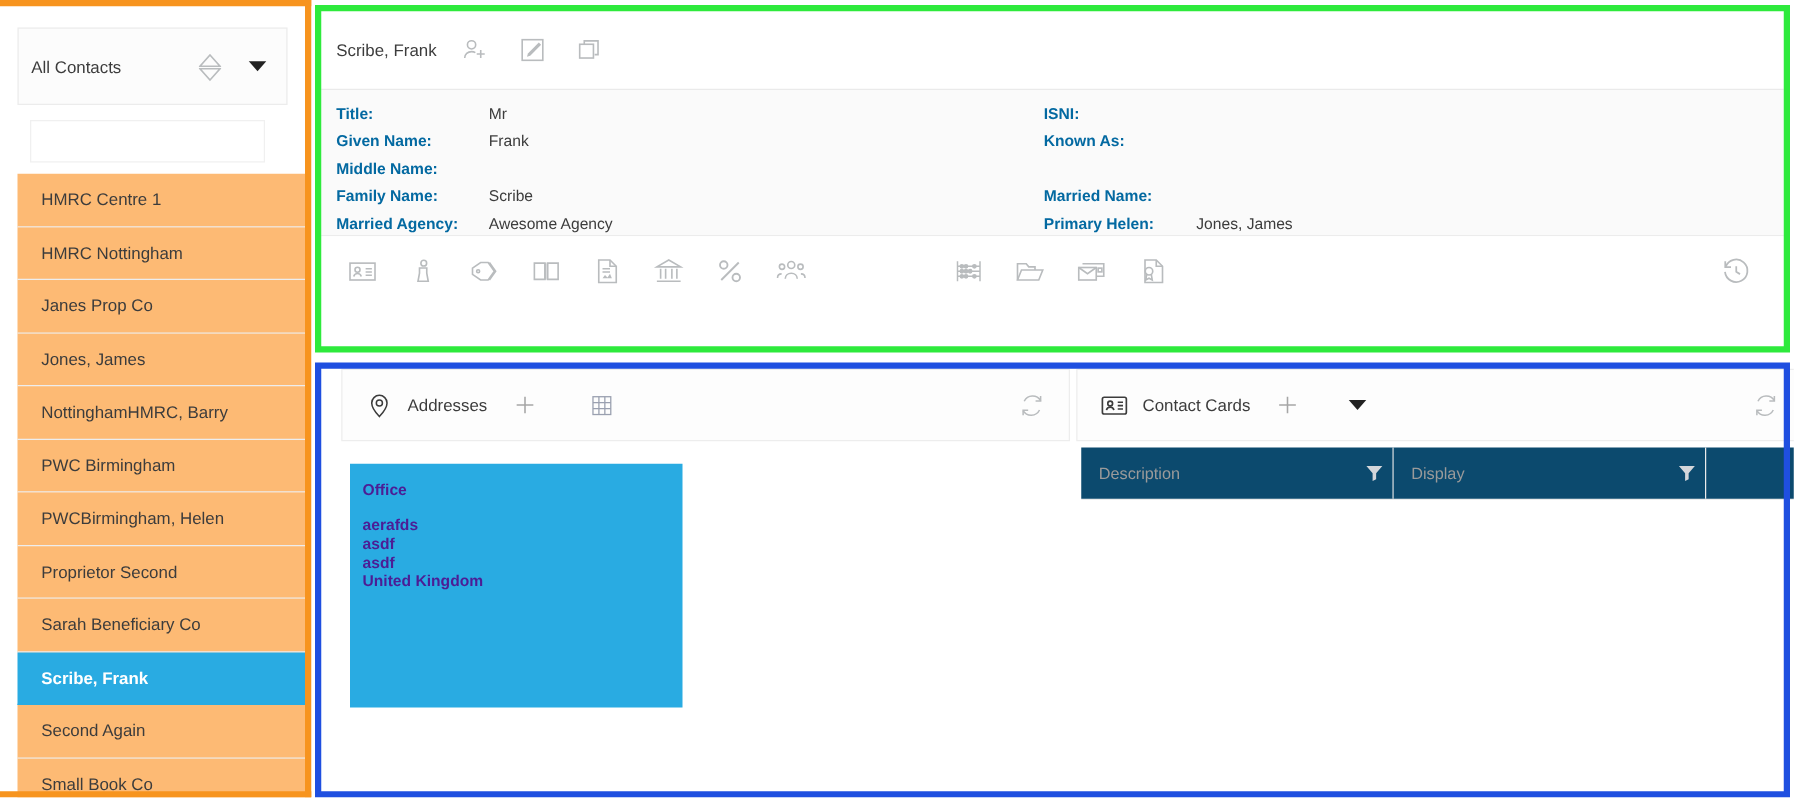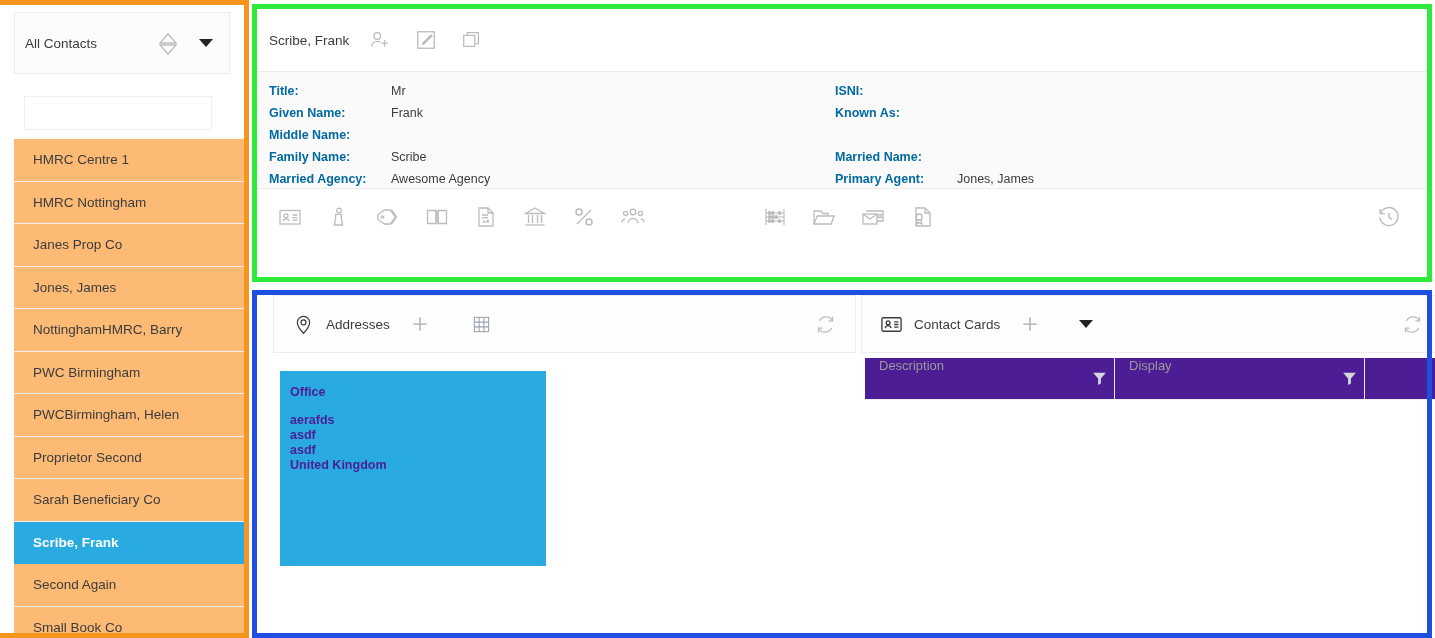--- a/index.html
+++ b/index.html
@@ -16,21 +16,21 @@
   #hl-orange { left: 0px;  top: 0px;   width: 249px;  height: 638px; border: 5px solid #f7941e; border-left: none; }
   #hl-green  { left: 252px; top: 4px;  width: 1180px; height: 278px; border: 5px solid #2eea3c; }
   #hl-blue   { left: 252px; top: 290px;width: 1180px; height: 348px; border: 5px solid #1f4fe0; }
 
   
   #sidebar {
     position: absolute; left: 0; top: 0; width: 244px; height: 638px;
     background: #ffffff; overflow: hidden;
   }
   #contacts-select {
-    position: absolute; left: 14px; top: 12px; width: 216px; height: 62px;
+    position: absolute; left: 14px; top: 22px; width: 216px; height: 62px;
     border: 1px solid #ececec; background: #fcfcfc;
     display: flex; align-items: center; padding: 0 10px;
   }
   #contacts-select .label {
     font-size: 13.5px; color: #3c3c3c; flex: 1;
   }
   .sort-icon { width: 18px; height: 22px; position: relative; margin-right: 22px; }
   .sort-icon svg { position: absolute; left: 0; top: 0; }
   .caret-down {
     width: 0; height: 0; border-left: 7px solid transparent;
@@ -101,22 +101,22 @@
   #address-card {
     position: absolute; left: 7px; top: 76px; width: 266px; height: 195px;
     background: #29ABE2; color: #4c1d95; padding: 14px 10px 0 10px;
   }
   #address-card .ac-title { font-size: 12.5px; font-weight: bold; margin-bottom: 14px; }
   #address-card .ac-line  { font-size: 12.5px; font-weight: bold; line-height: 15px; }
 
   #cards-table { position: absolute; left: 4px; top: 63px; width: 578px; }
   #cards-table .thead { display: flex; height: 42px; border-bottom: 1px solid #ebebeb; }
   #cards-table .th {
-    display: flex; border-right: 1px solid #ebebeb;
-    background: #4c1d95; padding-left: 14px;
+    display: flex; align-items: center; border-right: 1px solid #ebebeb;
+    background: #0c4a6e; padding-left: 14px;
   }
   #cards-table .th .th-label { font-size: 13px; color: #9a9a9a; flex: 1; }
   #cards-table .th .filter { width: 30px; display:flex; align-items:center; justify-content:center; }
   #cards-table .th.c1 { width: 250px; }
   #cards-table .th.c2 { width: 250px; }
   #cards-table .th.c3 { width: 78px; border-right: none; }
 
   svg { display: block; }
 </style>
 </head>
@@ -217,21 +217,21 @@
           </div>
           <div class="field-row">
             <span class="field-label"></span>
             <span class="field-value"></span>
           </div>
           <div class="field-row">
             <span class="field-label">Married Name:</span>
             <span class="field-value"></span>
           </div>
           <div class="field-row">
-            <span class="field-label">Primary Agent:</span>
+            <span class="field-label">Primary Helen:</span>
             <span class="field-value">Jones, James</span>
           </div>
         </div>
     </div>
 
     <div id="detail-toolbar">
 
       <div class="tb-group" id="tb-left">
         <span class="tb-icon">
           <svg width="24" height="24" viewBox="0 0 24 24" fill="none" stroke="#b9bcbe" stroke-width="1.3">

